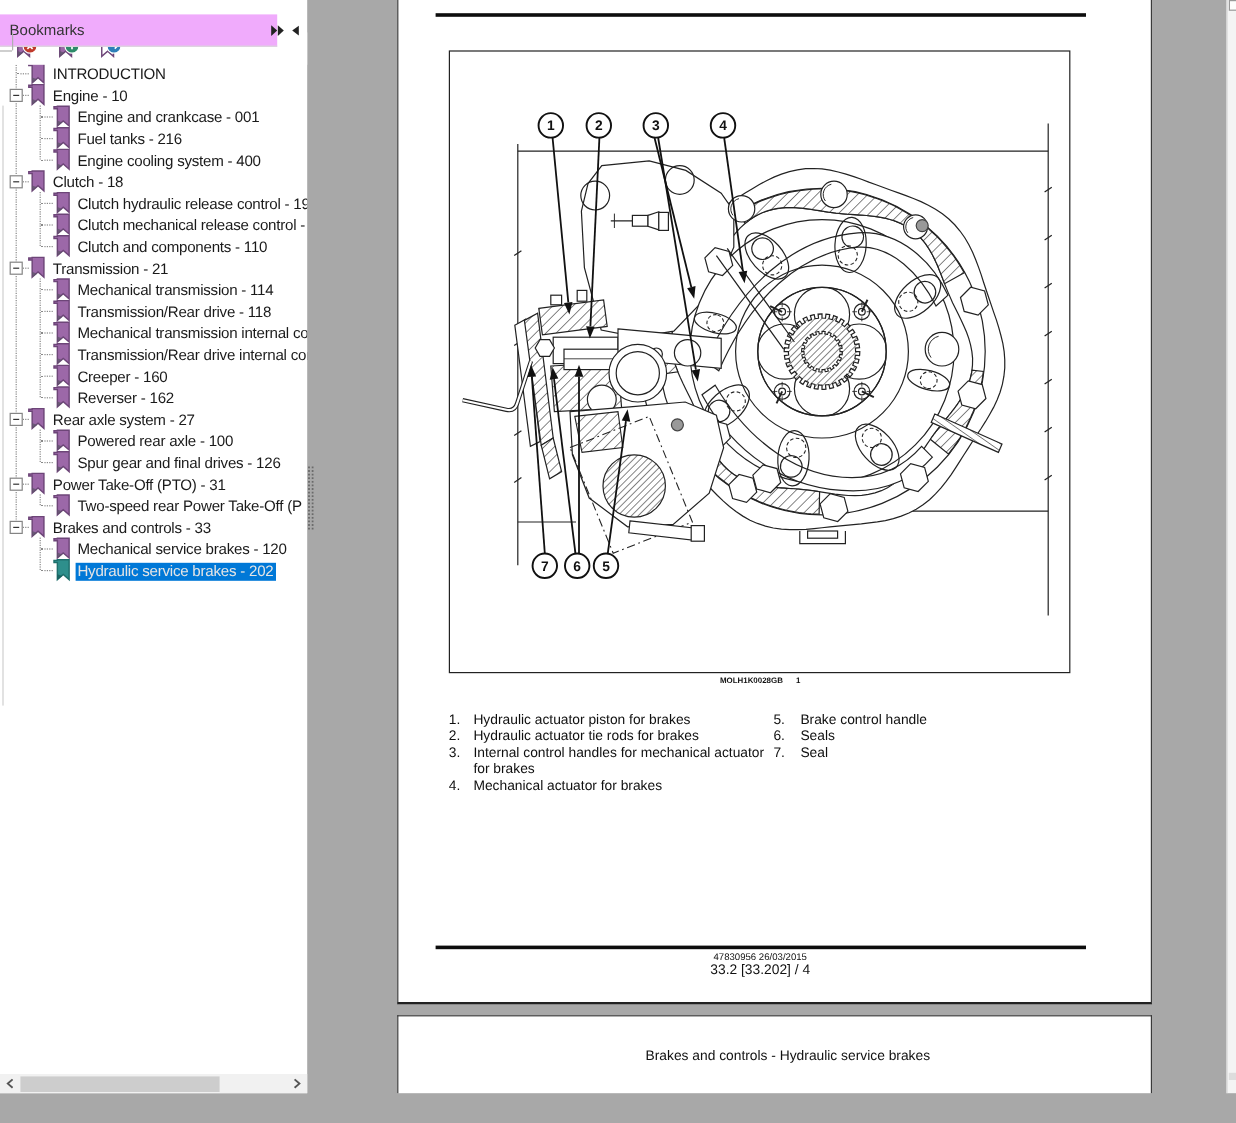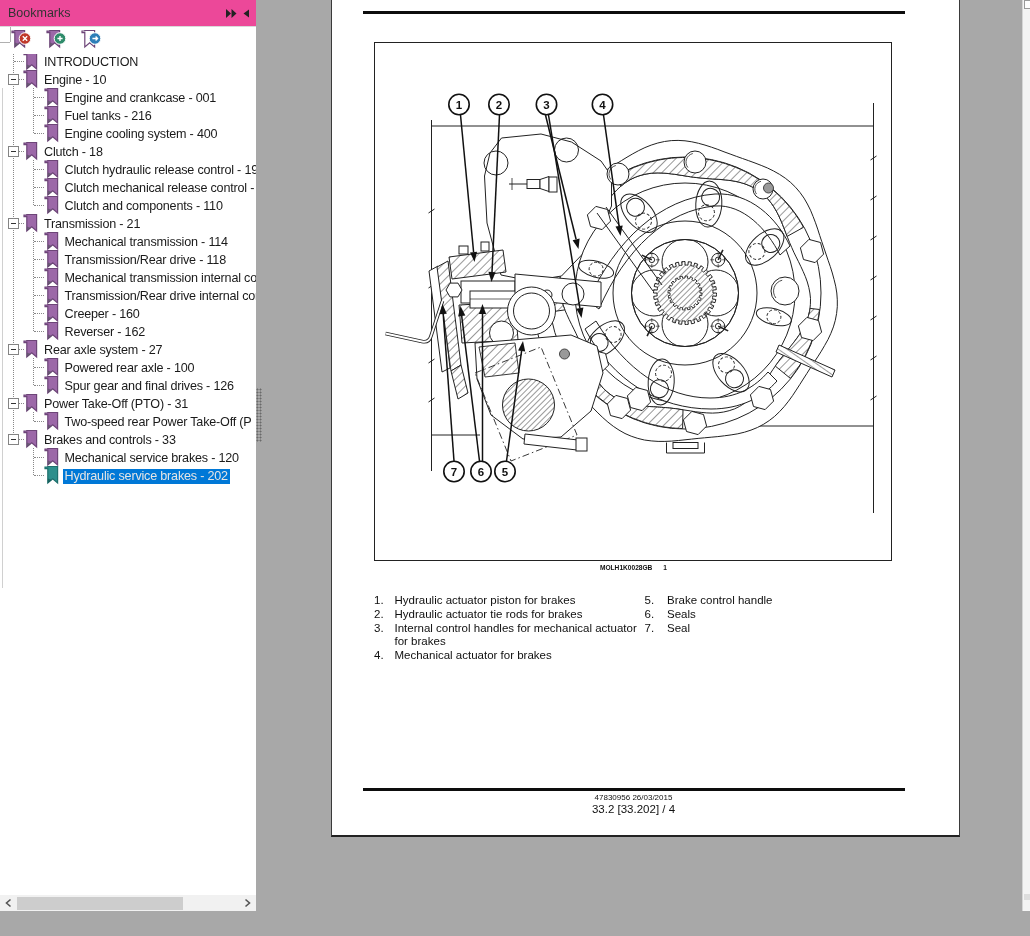--- a/index.html
+++ b/index.html
@@ -1,16 +1,16 @@
 <!DOCTYPE html>
 <html><head><meta charset="utf-8"><style>
 * { margin:0; padding:0; box-sizing:border-box; }
 html,body { width:1030px; height:936px; overflow:hidden; font-family:"Liberation Sans",sans-serif; background:#a8a8a8; }
 #sidebar { position:absolute; left:0; top:0; width:256px; height:911px; background:#fff; }
-#sbheader { position:absolute; left:0; top:0; width:256px; height:27px; background:#ec4899; border-bottom:1px solid #d9d9d9; }
+#sbheader { position:absolute; left:0; top:12px; width:231px; height:27px; background:#f0abfc; border-bottom:1px solid #d9d9d9; }
 #sbheader .t { position:absolute; left:8px; top:6px; font-size:12.5px; color:#333; }
 #sbtools { position:absolute; left:0; top:27px; width:256px; height:27px; background:#fff; }
 #tree { position:absolute; left:0; top:0; width:256px; height:895px; overflow:hidden; }
 .vd { position:absolute; width:1px; border-left:1px dotted #888; }
 .hd { position:absolute; height:1px; border-top:1px dotted #888; }
 .exp { position:absolute; width:11px; height:11px; background:#fff; border:1px solid #848484; }
 .expm { position:absolute; left:2px; top:4px; width:5px; height:1px; background:#333; }
 .lbl { position:absolute; font-size:12.6px; letter-spacing:-0.2px; color:#1a1a1a; white-space:nowrap; }
 .lbl.sel { background:#0078d7; color:#e5e5e5; padding:0 2px 1px 2px; }
 #hscroll { position:absolute; left:0; top:895px; width:256px; height:16px; background:#f1f1f1; }
@@ -247,20 +247,23 @@
   <div class="li" style="left:313px;top:594px">5.</div>
       <div class="li" style="left:335.5px;top:594px">Brake control handle</div>
   <div class="li" style="left:313px;top:607.5px">6.</div>
       <div class="li" style="left:335.5px;top:607.5px">Seals</div>
   <div class="li" style="left:313px;top:621.5px">7.</div>
       <div class="li" style="left:335.5px;top:621.5px">Seal</div>
   <div class="rule" style="left:31.5px;top:788px;width:542px;height:2.8px"></div>
   <div style="position:absolute;left:0;top:793px;width:604px;text-align:center;font-size:8px;color:#111">47830956 26/03/2015</div>
   <div style="position:absolute;left:0;top:802.5px;width:604px;text-align:center;font-size:11.5px;color:#111">33.2 [33.202] / 4</div>
 </div>
+  <div id="page2">
+      <div style="position:absolute;left:23px;top:27px;width:604px;text-align:center;font-size:11.5px;color:#111">Brakes and controls - Hydraulic service brakes</div>
+    </div>
   <div id="vscroll">
       <div id="vthumb"></div>
       <div style="position:absolute;left:1px;top:894px;width:6px;height:6px;background:#ddd"></div>
     </div>
 </div>
 <div id="sidebar">
   <div id="tree">
       <svg width="255" height="890" style="position:absolute;left:0;top:0;pointer-events:none">
         <path d="M24,53.0 L26.8,53.0 L26.8,52.5 L36.6,52.5 L36.6,69.0 L31.7,64.7 L26.8,69.0 L26.8,54.7 L24,54.7 Z" fill="#9c68a8" stroke="#6d4578" stroke-width="1.2"></path>
         <path d="M26.8,64.5 L30.9,66.1 L26.8,69.0 Z" fill="#5c5468" stroke="none" opacity="0.75"></path>

